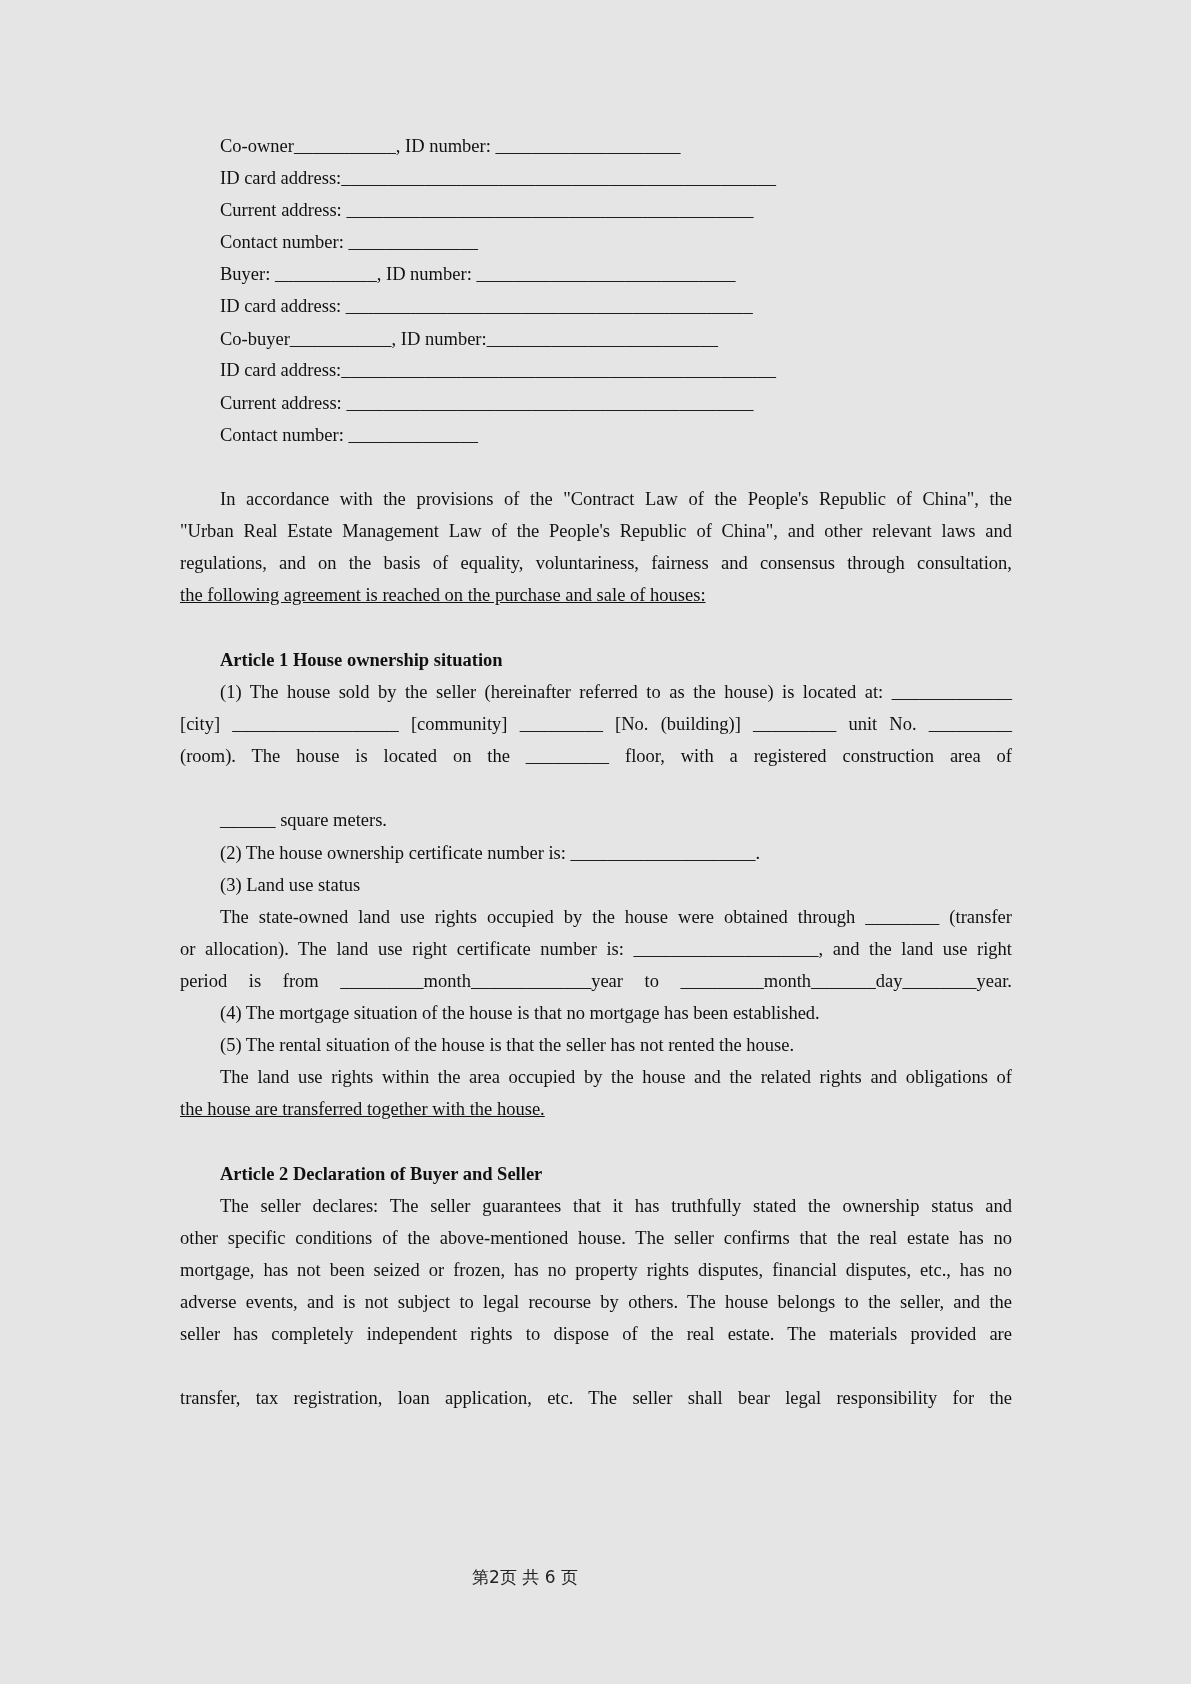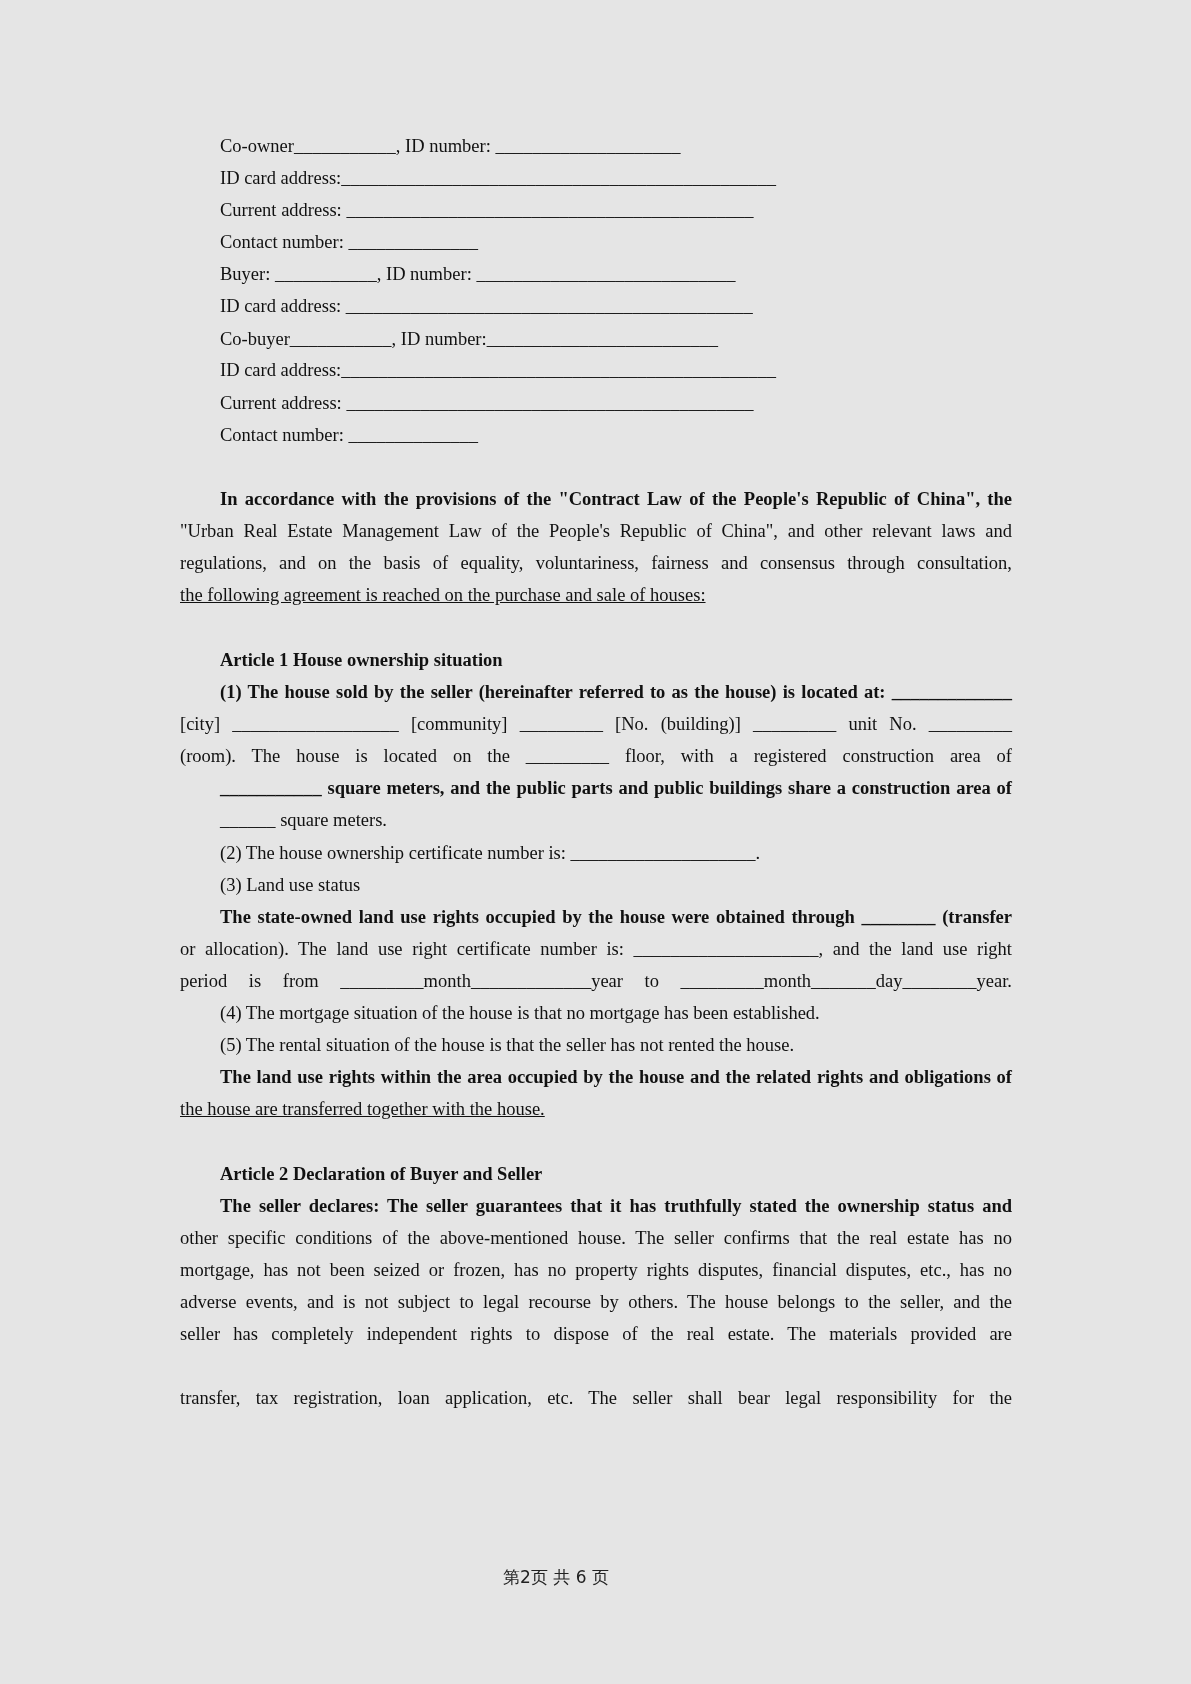--- a/index.html
+++ b/index.html
@@ -7,25 +7,25 @@
     .page {
       position: absolute; left: 0; top: 0; width: 1191px; height: 1684px;
       background: #e5e5e5; color: #111111;
       font-family: "Liberation Serif", "DejaVu Serif", serif;
       font-size: 18.5px;
     }
     .line { position: absolute; white-space: pre; height: 28px; line-height: 28px; }
     .ind { left: 220px; }
     .full { left: 180px; width: 832px; text-align: justify; text-align-last: justify; white-space: normal; }
     .full.last { text-align-last: left; text-decoration: underline; }
-    .hang { left: 220px; width: 792px; text-align: justify; text-align-last: justify; white-space: normal; font-weight: bold; }
+    .hang { left: 220px; width: 792px; text-align: justify; text-align-last: justify; white-space: normal; }
     .bold { font-weight: bold; }
     .footer {
       position: absolute; top: 1566px; left: 0; width: 1050px; text-align: center;
-      font-family: "DejaVu Sans", sans-serif; font-size: 17px; color: #222; padding-left: 31px;
+      font-family: "DejaVu Sans", sans-serif; font-size: 17px; color: #222;
     }
   </style>
 </head>
 <body>
 
 <div class="page">
 
   <div class="line ind" style="top:132px">Co-owner___________, ID number: ____________________</div>
   <div class="line ind" style="top:164px">ID card address:_______________________________________________</div>
   <div class="line ind" style="top:196px">Current address: ____________________________________________</div>
@@ -39,21 +39,20 @@
 
   <div class="line hang" style="top:485px">In accordance with the provisions of the "Contract Law of the People's Republic of China", the</div>
   <div class="line full" style="top:517px">"Urban Real Estate Management Law of the People's Republic of China", and other relevant laws and</div>
   <div class="line full" style="top:549px">regulations, and on the basis of equality, voluntariness, fairness and consensus through consultation,</div>
   <div class="line full last" style="top:581px">the following agreement is reached on the purchase and sale of houses:</div>
 
   <div class="line ind bold" style="top:646px">Article 1 House ownership situation</div>
   <div class="line hang" style="top:678px">(1) The house sold by the seller (hereinafter referred to as the house) is located at: _____________</div>
   <div class="line full" style="top:710px">[city] __________________ [community] _________ [No. (building)] _________ unit No. _________</div>
   <div class="line full" style="top:742px">(room). The house is located on the _________ floor, with a registered construction area of</div>
-  <div class="line hang" style="top:774px">___________ square meters, and the public parts and public buildings share a construction area of</div>
   <div class="line ind" style="top:806px">______ square meters.</div>
   <div class="line ind" style="top:839px">(2) The house ownership certificate number is: ____________________.</div>
   <div class="line ind" style="top:871px">(3) Land use status</div>
   <div class="line hang" style="top:903px">The state-owned land use rights occupied by the house were obtained through ________ (transfer</div>
   <div class="line full" style="top:967px">period is from _________month_____________year to _________month_______day________year.</div>
   <div class="line full" style="top:935px">or allocation). The land use right certificate number is: ____________________, and the land use right</div>
   <div class="line ind" style="top:999px">(4) The mortgage situation of the house is that no mortgage has been established.</div>
   <div class="line ind" style="top:1031px">(5) The rental situation of the house is that the seller has not rented the house.</div>
   <div class="line hang" style="top:1063px">The land use rights within the area occupied by the house and the related rights and obligations of</div>
   <div class="line full last" style="top:1095px">the house are transferred together with the house.</div>

